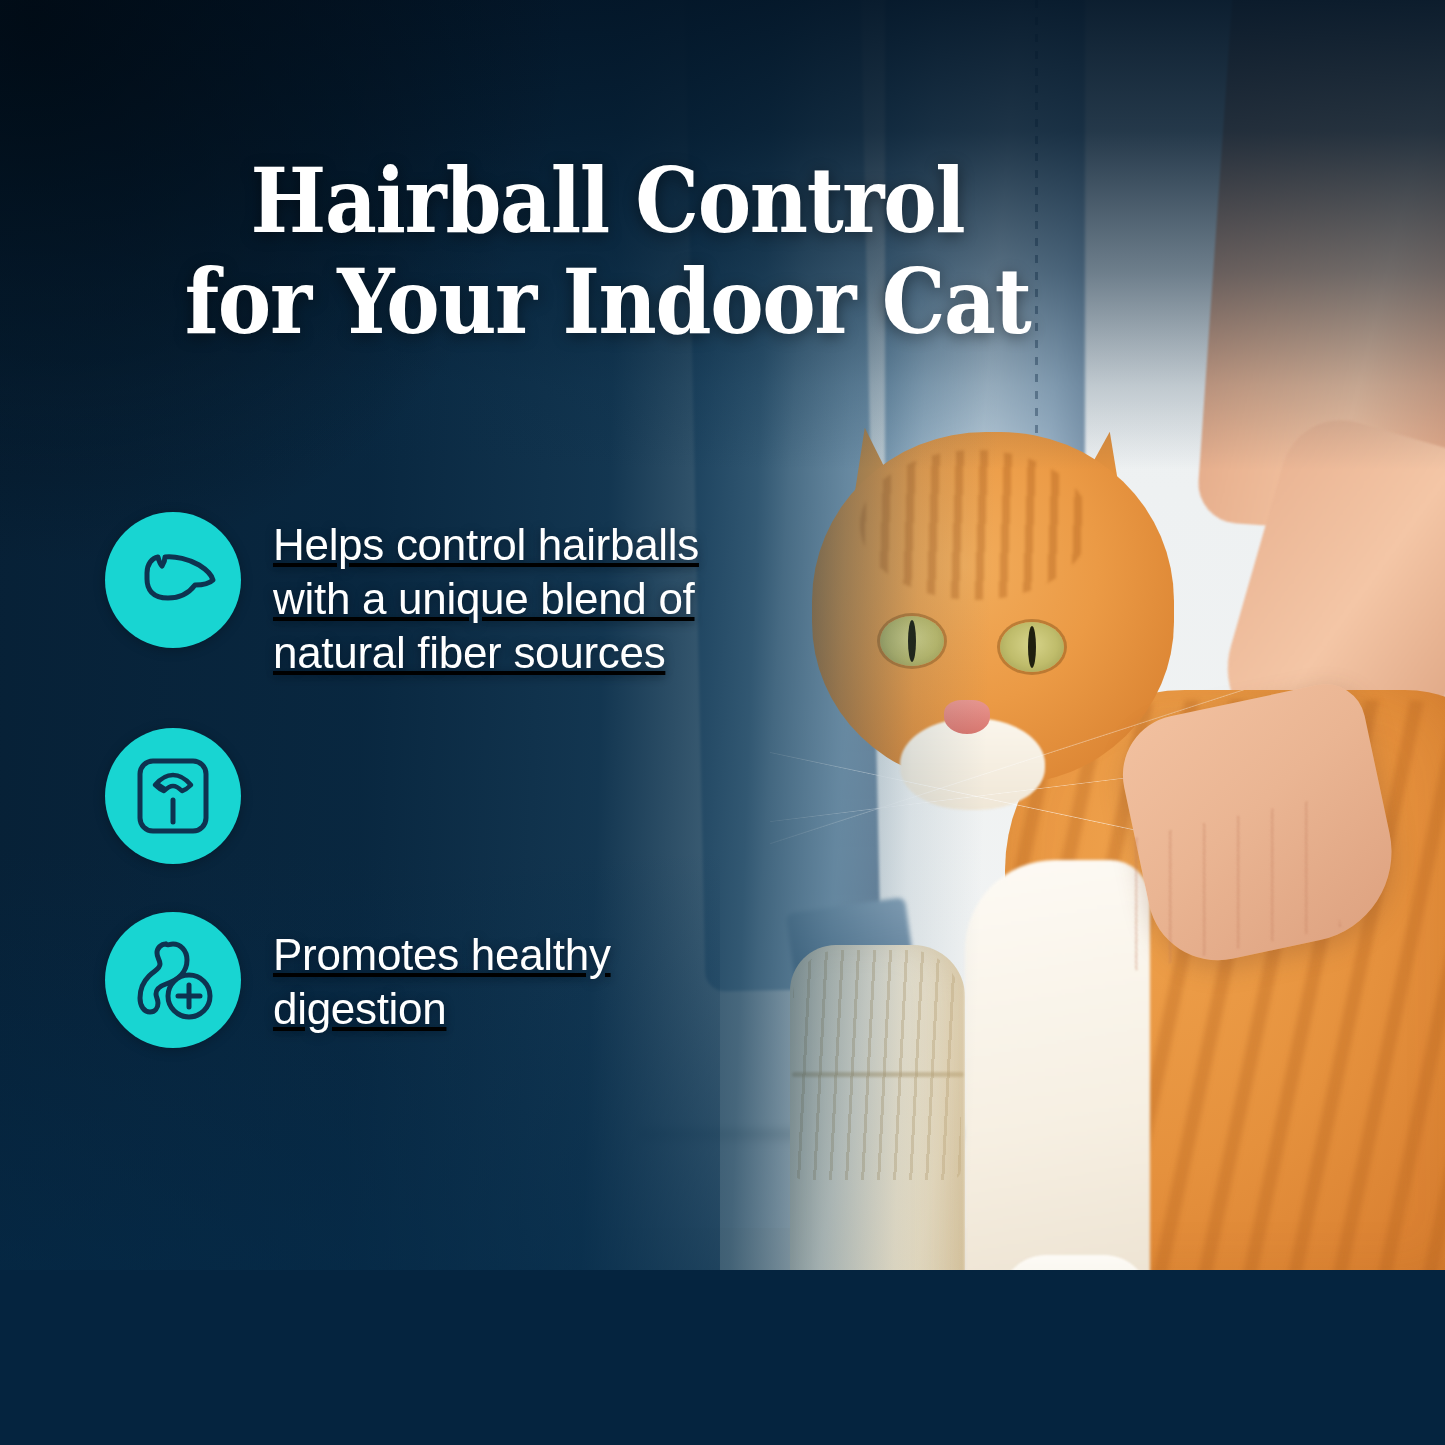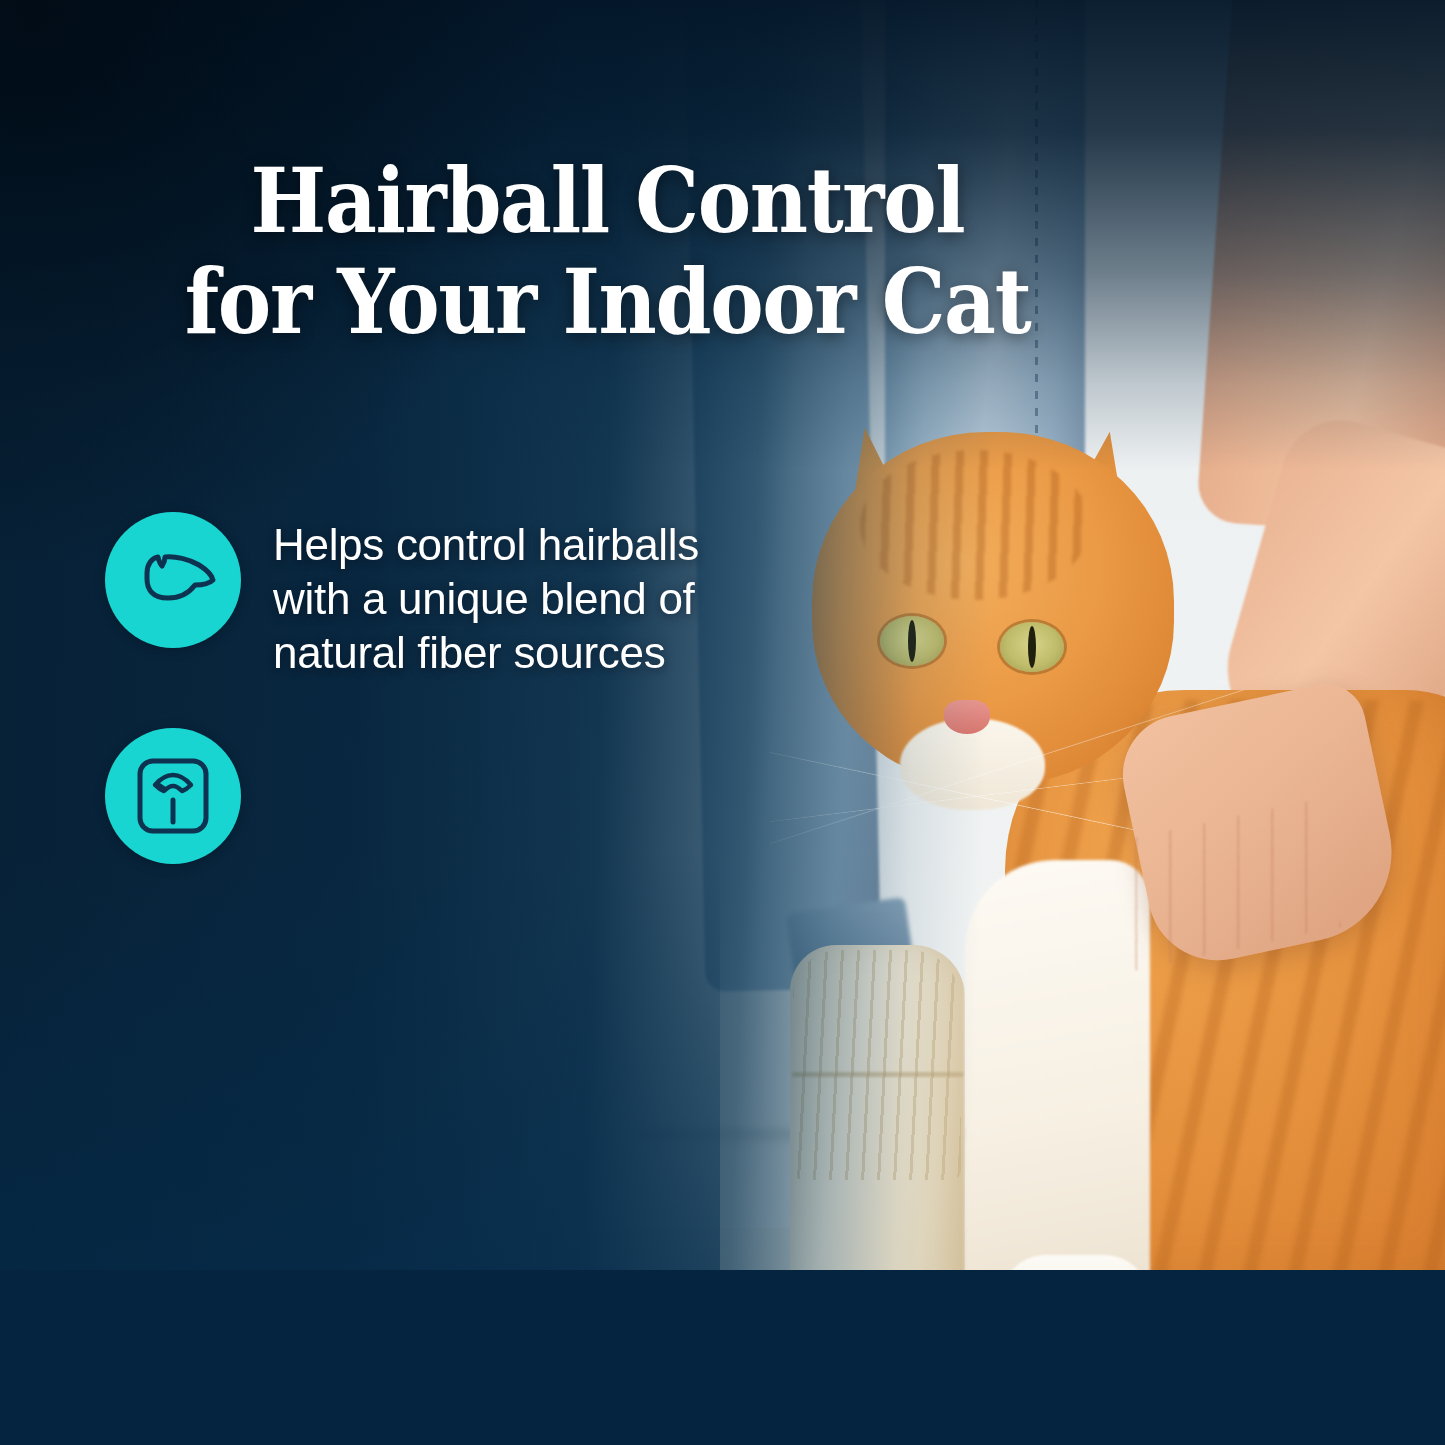--- a/index.html
+++ b/index.html
@@ -246,20 +246,21 @@
     transform-origin:center top;
   }
   .headline .l2{ display:block; }
 
   .features{
     position:absolute; left:105px; top:512px; width:700px;
   }
   .feature{
     display:flex; align-items:flex-start; gap:32px;
     margin-bottom:48px;
+    text-decoration:underline;
   }
   .feature:last-child{ margin-bottom:0; }
 
   .icon-circle{
     flex:0 0 auto;
     width:136px; height:136px; border-radius:50%;
     background:#18D5D2;
     display:flex; align-items:center; justify-content:center;
     box-shadow:0 2px 12px rgba(0,0,0,.25);
   }
@@ -357,16 +358,28 @@
             <svg width="76" height="80" viewBox="0 0 76 80" fill="none">
               <rect x="5" y="5" width="66" height="70" rx="13" stroke="#0E3350" stroke-width="5"></rect>
               <path d="M20 29c6-7 12-10 18-10s12 3 18 10c-3 3-6 5-9 6-3-3-6-5-9-5s-6 2-9 5c-3-1-6-3-9-6z" stroke="#0E3350" stroke-width="4.5" stroke-linejoin="round" fill="none"></path>
               <path d="M30 33l-6-4" stroke="#0E3350" stroke-width="4.5" stroke-linecap="round"></path>
               <path d="M38 44v22" stroke="#0E3350" stroke-width="5" stroke-linecap="round"></path>
             </svg>
           </span>
         </div>
       </div>
 
+      <div class="feature f3">
+        <div class="icon-circle">
+          <span>
+            <svg width="86" height="84" viewBox="0 0 86 84" fill="none">
+              <path d="M36 6c-5 0-9 4-9 9 0 5 3 7 3 11 0 5-6 7-11 12-6 6-9 13-9 22 0 8 4 14 10 14 5 0 8-4 8-9 0-4-2-6-2-9 0-5 4-8 10-10 12-4 21-12 21-24 0-10-7-16-14-16-4 0-6 2-7 0" stroke="#0E3350" stroke-width="5" stroke-linejoin="round" stroke-linecap="round" fill="none"></path>
+              <circle cx="59" cy="58" r="21" stroke="#0E3350" stroke-width="5" fill="#18D5D2"></circle>
+              <path d="M59 47v22M48 58h22" stroke="#0E3350" stroke-width="5" stroke-linecap="round"></path>
+            </svg>
+          </span>
+        </div>
+        <div class="feature-text">Promotes healthy digestion</div>
+      </div>
 
     </div>
   </div>
 </div>
 
 </body></html>

